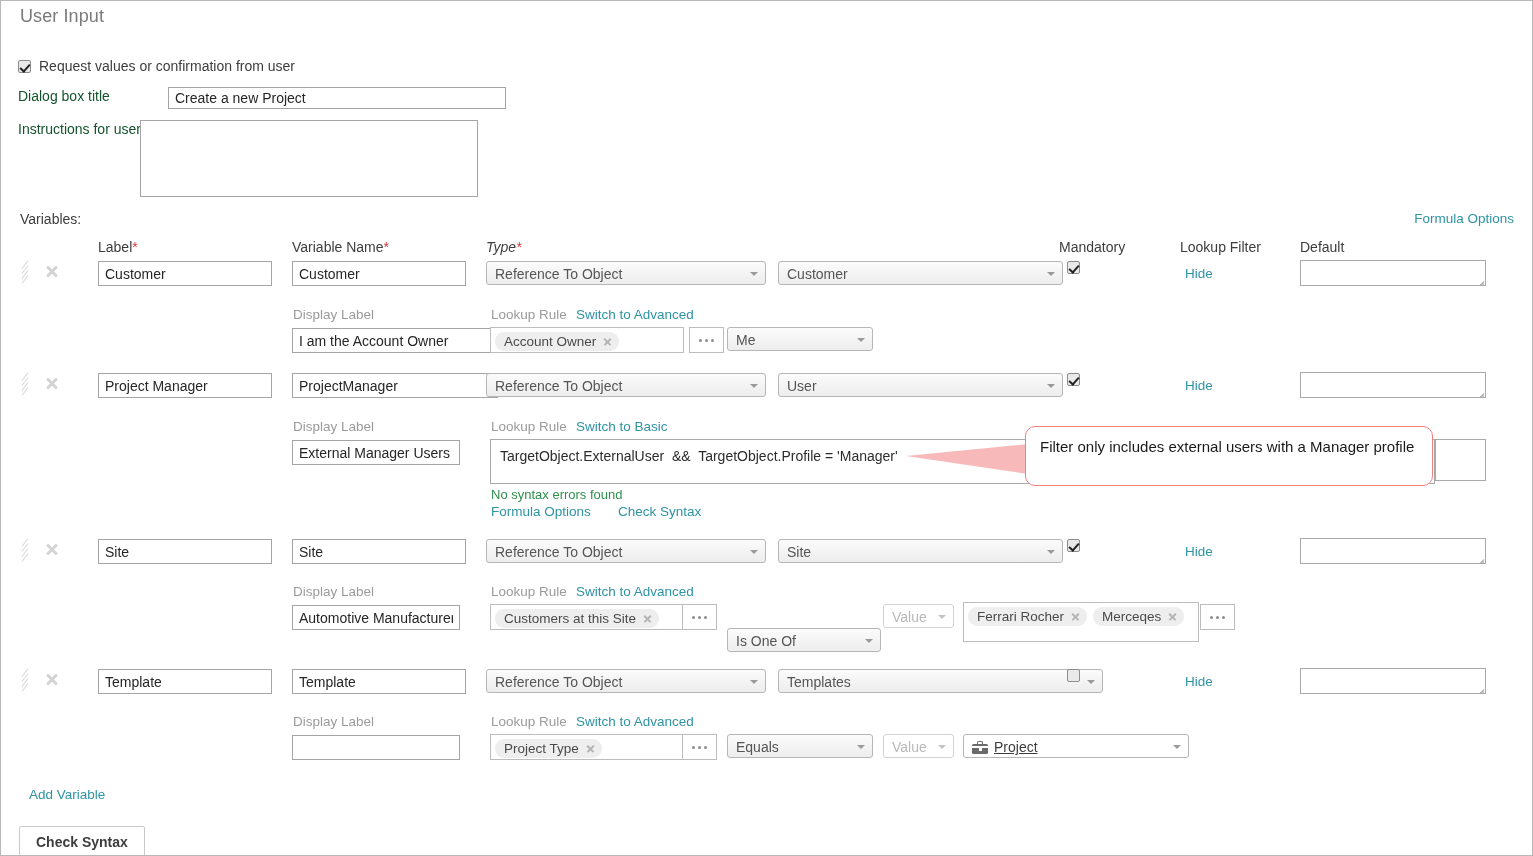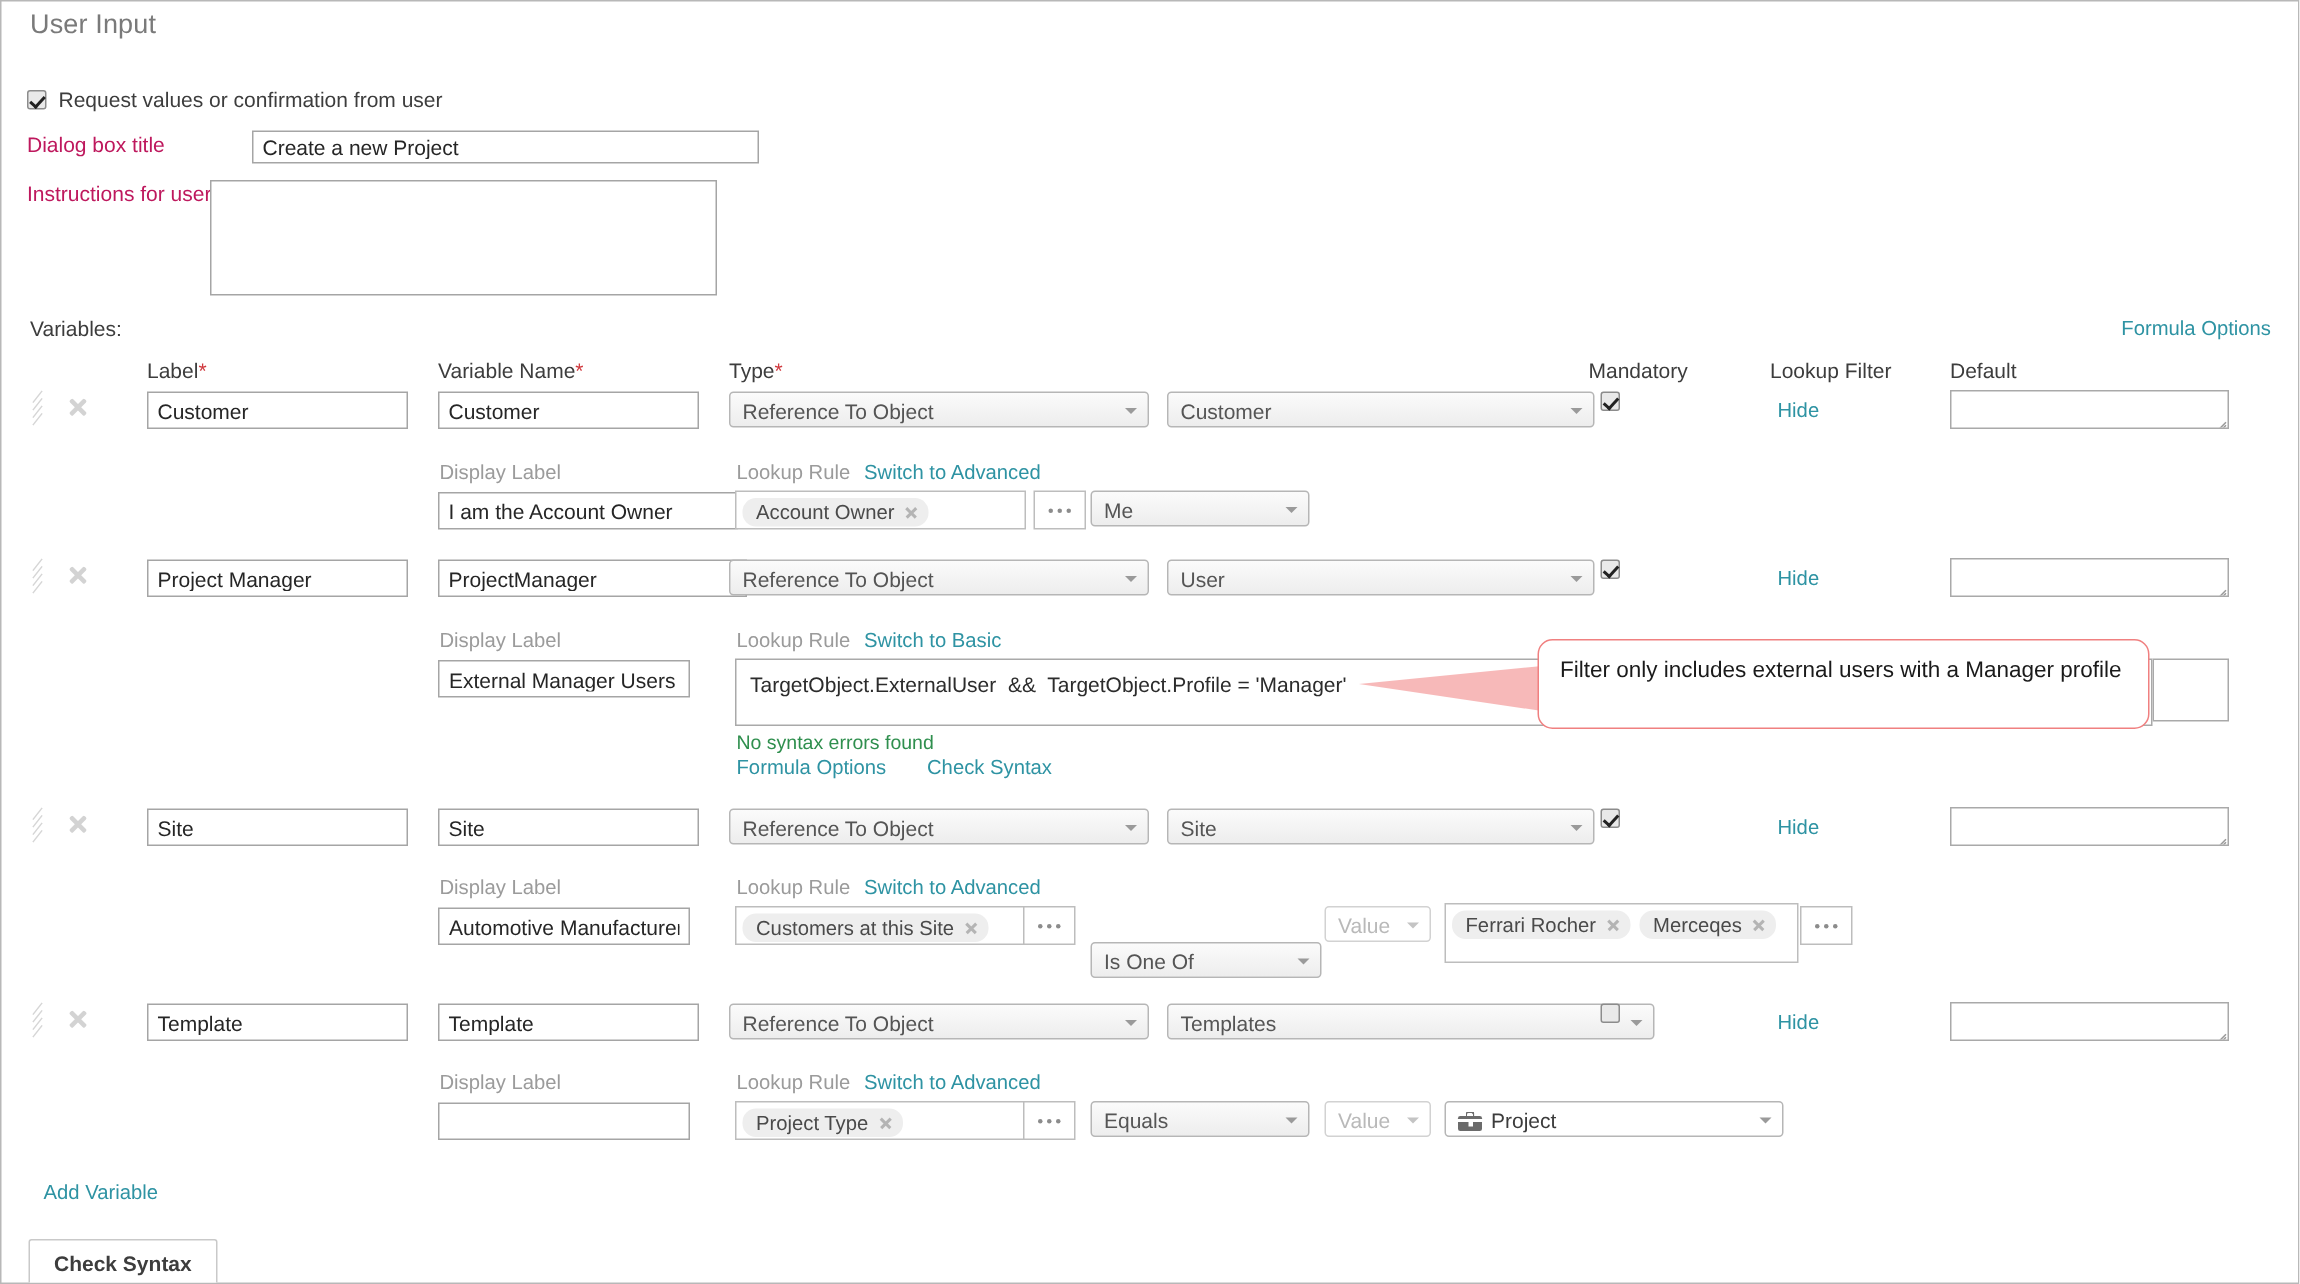--- a/index.html
+++ b/index.html
@@ -38,21 +38,21 @@
     content: "";
     position: absolute; left: 3px; top: 1px;
     width: 4px; height: 8px;
     border: solid #222; border-width: 0 2px 2px 0;
     transform: rotate(42deg);
   }
   .cb-label { font-size: 14px; color: #3d3d3d; }
 
   .field-label {
     position: absolute;
-    font-size: 14px; color: #be185d;
+    font-size: 14px; color: #14532d;
   }
   .lbl-dialog { left: 17px; top: 87px; }
   .lbl-instr  { left: 17px; top: 120px; }
 
   .txt-input {
     position: absolute;
     border: 1px solid #a5a5a5; background: #fff;
     font-family: "Liberation Sans", sans-serif;
     font-size: 14px; color: #262626;
     padding: 2px 6px; outline: none;
@@ -117,21 +117,21 @@
     cursor: pointer;
   }
   .sel .caret {
     position: absolute; right: 7px; top: 10px;
     width: 0; height: 0;
     border-left: 4px solid transparent;
     border-right: 4px solid transparent;
     border-top: 4px solid #9a9a9a;
   }
   .sel.plain {
-    background: #fff; border: 1px solid #b6b6b6; color: #444;
+    background: #fff; border: 1px solid #b6b6b6; color: #444; text-decoration: underline;
   }
   .sel.muted { color: #b9b9b9; border-color: #d2d2d2; background:#fff; }
   .sel.muted .caret { border-top-color: #c4c4c4; }
 
   .tokenbox {
     position: absolute;
     border: 1px solid #bdbdbd; background: #fff;
     padding: 4px 4px;
     display: flex; align-items: flex-start; flex-wrap: wrap; gap: 6px;
   }
@@ -265,21 +265,21 @@
   <input class="txt-input dialog-title-input" value="Create a new Project" style="">
 
   <div class="field-label lbl-instr">Instructions for user</div>
   <textarea class="txt-input instr-area" style=""></textarea>
 
   <div class="variables-label">Variables:</div>
   <span class="link formula-options-top">Formula Options</span>
 
   <div class="col-head" style="left:97px;"><span>Label</span><span class="req">*</span></div>
   <div class="col-head" style="left:291px;"><span>Variable Name</span><span class="req">*</span></div>
-  <div class="col-head" style="left:485px;"><span>Type</span><span class="req">*</span></div>
+  <div class="col-head" style="left:485px;font-style:italic;"><span>Type</span><span class="req">*</span></div>
   <div class="col-head" style="left:1058px;">Mandatory</div>
   <div class="col-head" style="left:1179px;">Lookup Filter</div>
   <div class="col-head" style="left:1299px;">Default</div>
 
   <div class="handle" style="left:19px; top:258px;">
       <i></i>
       <i></i>
       <i></i>
       <i></i>
     </div>

